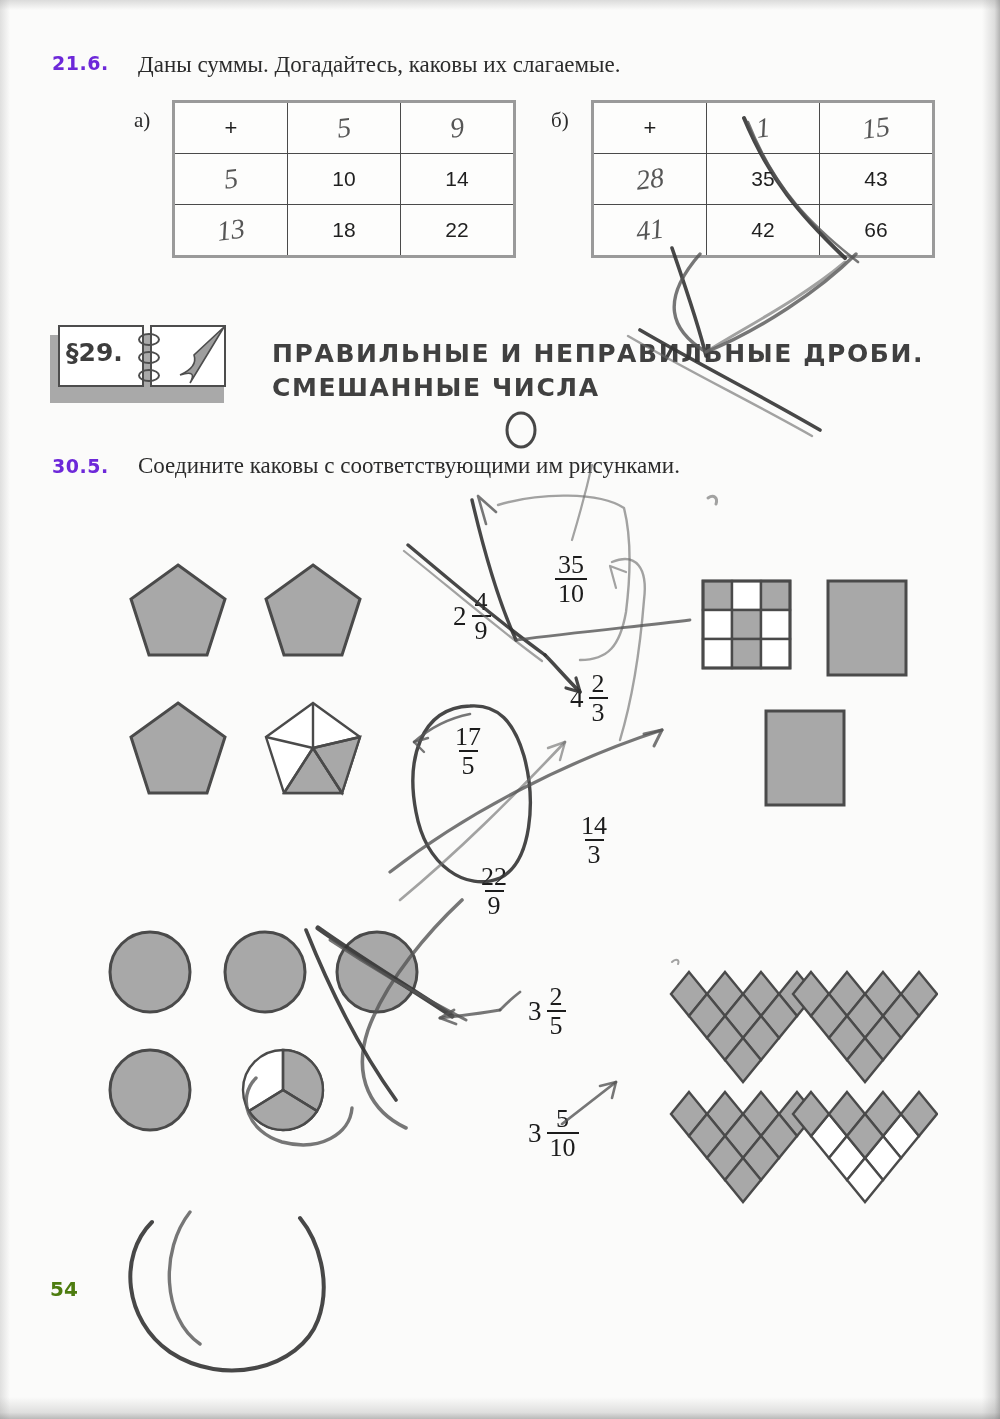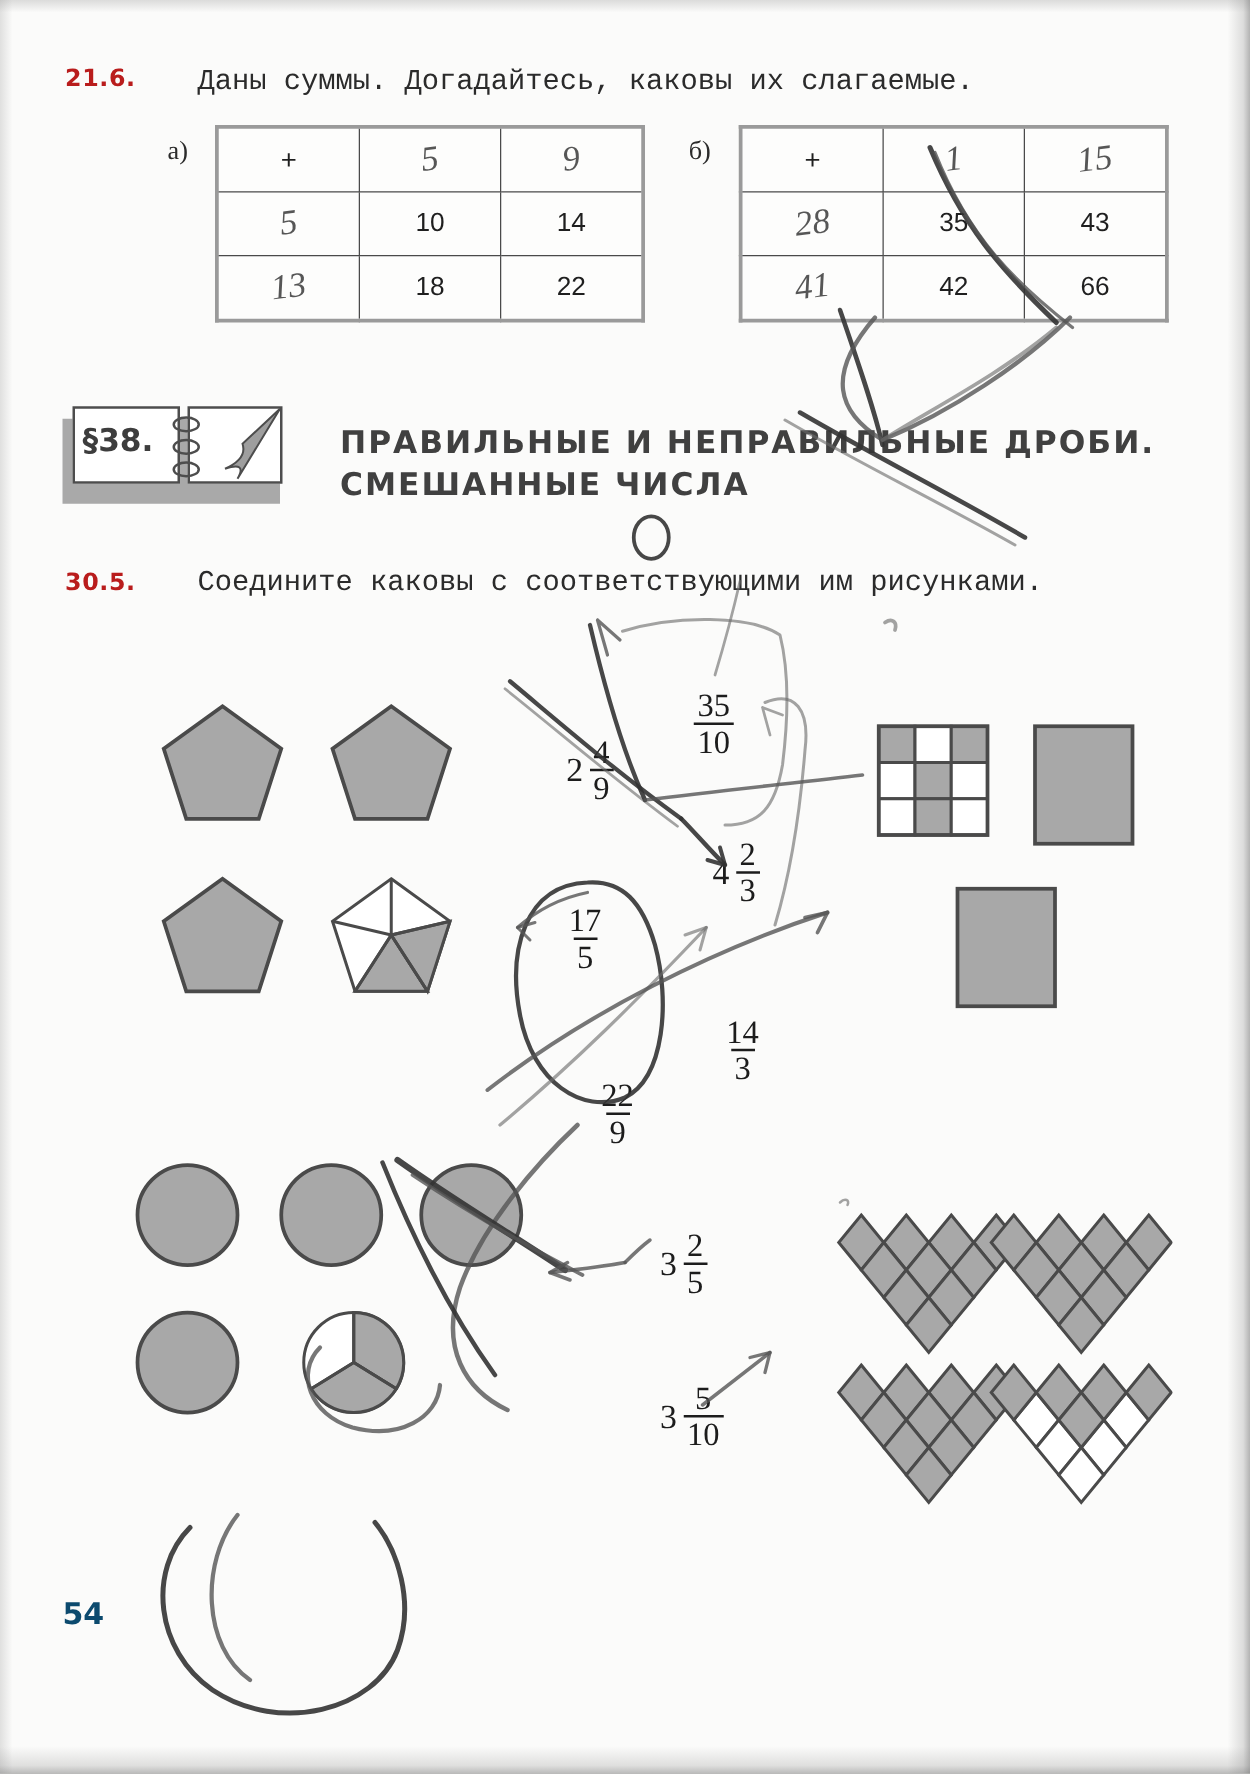--- a/index.html
+++ b/index.html
@@ -16,22 +16,22 @@
     background:linear-gradient(to bottom,rgba(150,150,150,0) 0%,rgba(150,150,150,.28) 70%,rgba(120,120,120,.5) 100%);}
   .scan-edge-t{position:absolute;left:0;top:0;width:100%;height:10px;
     background:linear-gradient(to top,rgba(160,160,160,0) 0%,rgba(160,160,160,.35) 100%);}
   .scan-edge-l{position:absolute;left:0;top:0;width:10px;height:100%;
     background:linear-gradient(to left,rgba(160,160,160,0) 0%,rgba(160,160,160,.3) 100%);}
 
   .abs{position:absolute;}
 
   
   .exnum{font-family:"DejaVu Sans",sans-serif;font-weight:bold;font-size:19px;
-    color:#b91c1c;letter-spacing:.5px;}
-  .extext{font-family:Liberation Mono, monospace;font-size:23px;color:#2b2b2b;margin-left:20px;}
+    color:#6d28d9;letter-spacing:.5px;}
+  .extext{font-family:Liberation Serif, serif;font-size:23px;color:#2b2b2b;}
   .label-ab{font-family:"Liberation Serif",serif;font-size:21px;color:#2b2b2b;}
 
   
   .tbl{border-collapse:collapse;border:3px solid #9a9a9a;background:#fdfdfc;}
   .tbl td{border:1px solid #4a4a4a;width:110px;height:48px;text-align:center;
     vertical-align:middle;font-family:"Liberation Sans",sans-serif;font-size:21px;color:#1f1f1f;}
   .tbl td.plus{font-size:22px;}
   .hw{font-family:"Liberation Serif",serif;font-style:italic;font-size:28px;
     color:#3a3a3a;display:inline-block;transform:rotate(-7deg);opacity:.85;}
 
@@ -62,21 +62,21 @@
   .strk{stroke:#4a4a4a;stroke-width:3;}
   .strk2{stroke:#4a4a4a;stroke-width:2.4;}
 
   
   .pencil{position:absolute;left:0;top:0;width:1000px;height:1419px;
     pointer-events:none;}
   .pnc{fill:none;stroke:#555;stroke-linecap:round;stroke-linejoin:round;opacity:.8;}
   .pnc-dark{fill:none;stroke:#333;stroke-linecap:round;stroke-linejoin:round;opacity:.9;}
   .pnc-light{fill:none;stroke:#6b6b6b;stroke-linecap:round;stroke-linejoin:round;opacity:.62;}
 
-  .pagenum{font-family:"DejaVu Sans",sans-serif;font-weight:bold;font-size:24px;color:#0c4a6e;}
+  .pagenum{font-family:"DejaVu Sans",sans-serif;font-weight:bold;font-size:20px;color:#4d7c0f;}
 </style>
 </head>
 <body>
 
 <div class="page">
 
   <div class="abs exnum" style="left:52px;top:52px;">21.6.</div>
   <div class="abs extext" style="left:138px;top:52px;">Даны суммы. Догадайтесь, каковы их слагаемые.</div>
 
   <div class="abs label-ab" style="left:134px;top:108px;">а)</div>
@@ -123,21 +123,21 @@
       </tr>
     </tbody>
       </table>
   </div>
 
   <div class="sec-wrap" style="left:50px;top:325px;">
     <div class="sec-icon">
       <div class="shadow"></div>
       <div class="bookL"></div>
       <div class="bookR"></div>
-      <div class="sec-num">§38.</div>
+      <div class="sec-num">§29.</div>
       <div class="rings">
         <div class="ring" style="top:2px;"></div>
         <div class="ring" style="top:20px;"></div>
         <div class="ring" style="top:38px;"></div>
       </div>
       <svg class="abs" style="left:100px;top:0;" width="78" height="64" viewBox="0 0 78 64">
         <path d="M74 2 L40 58 Q48 44 30 50 Q48 42 44 30 Z" fill="#9e9e9e" stroke="#4d4d4d" stroke-width="1.6"></path>
       </svg>
     </div>
     <div class="abs sec-title" style="left:222px;top:12px;width:700px;">

